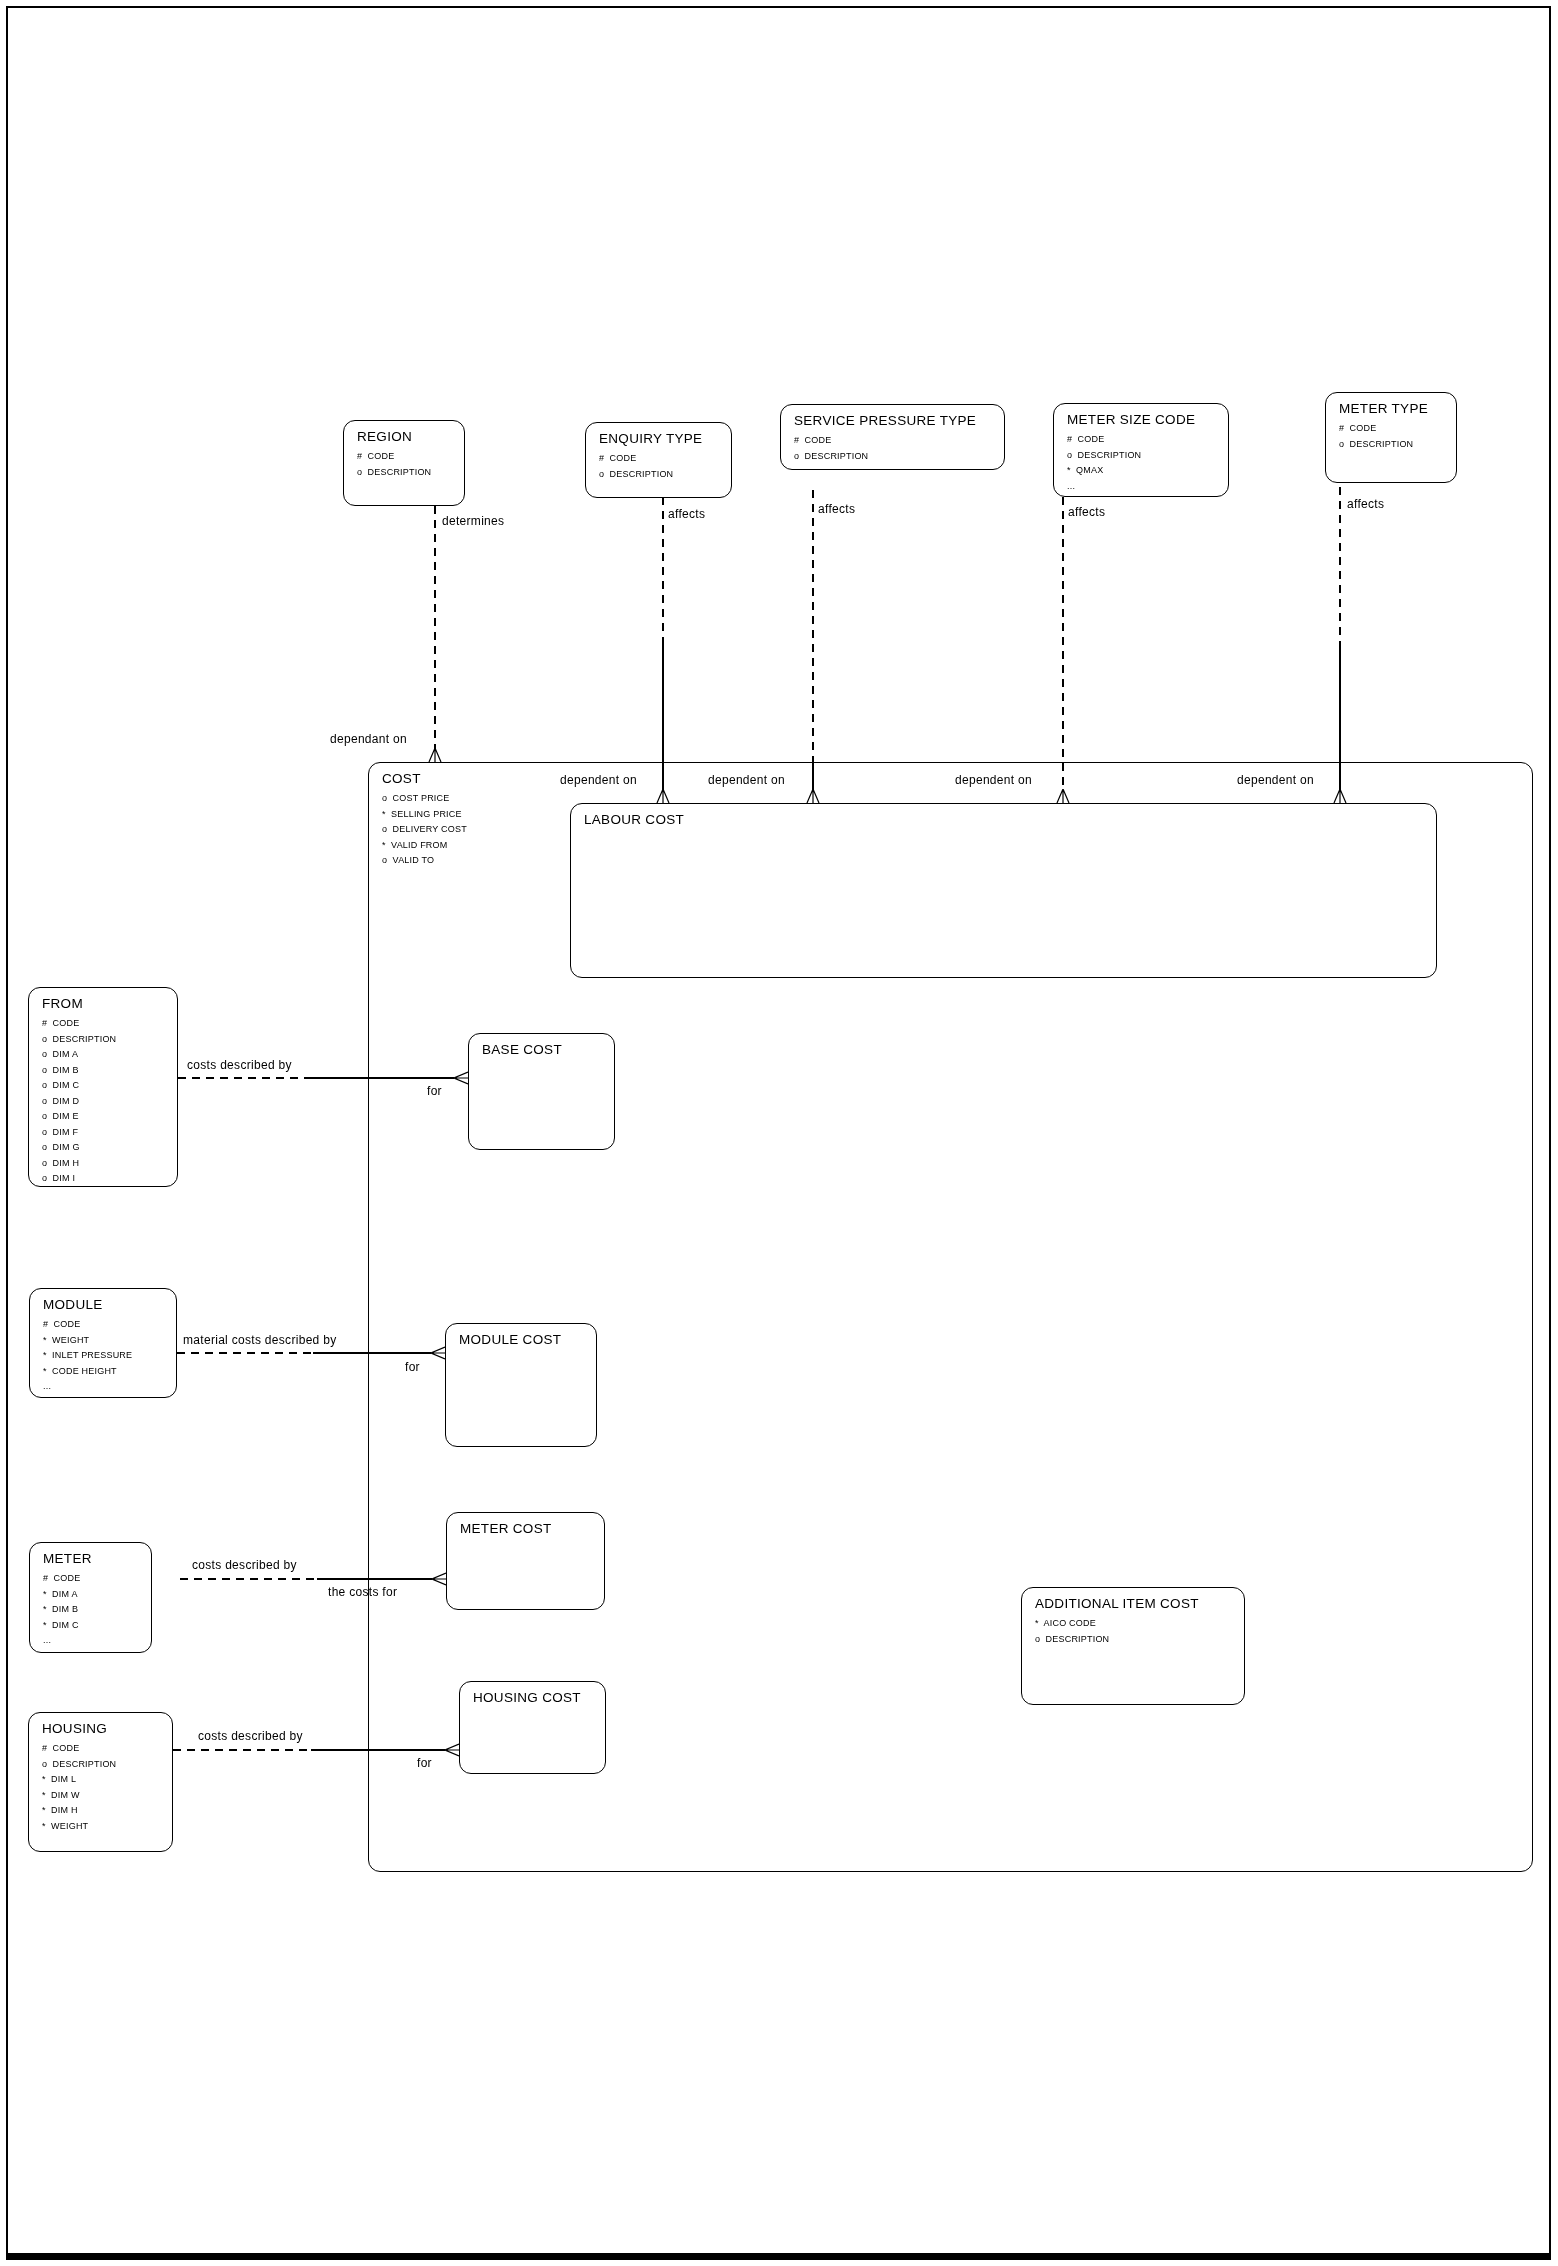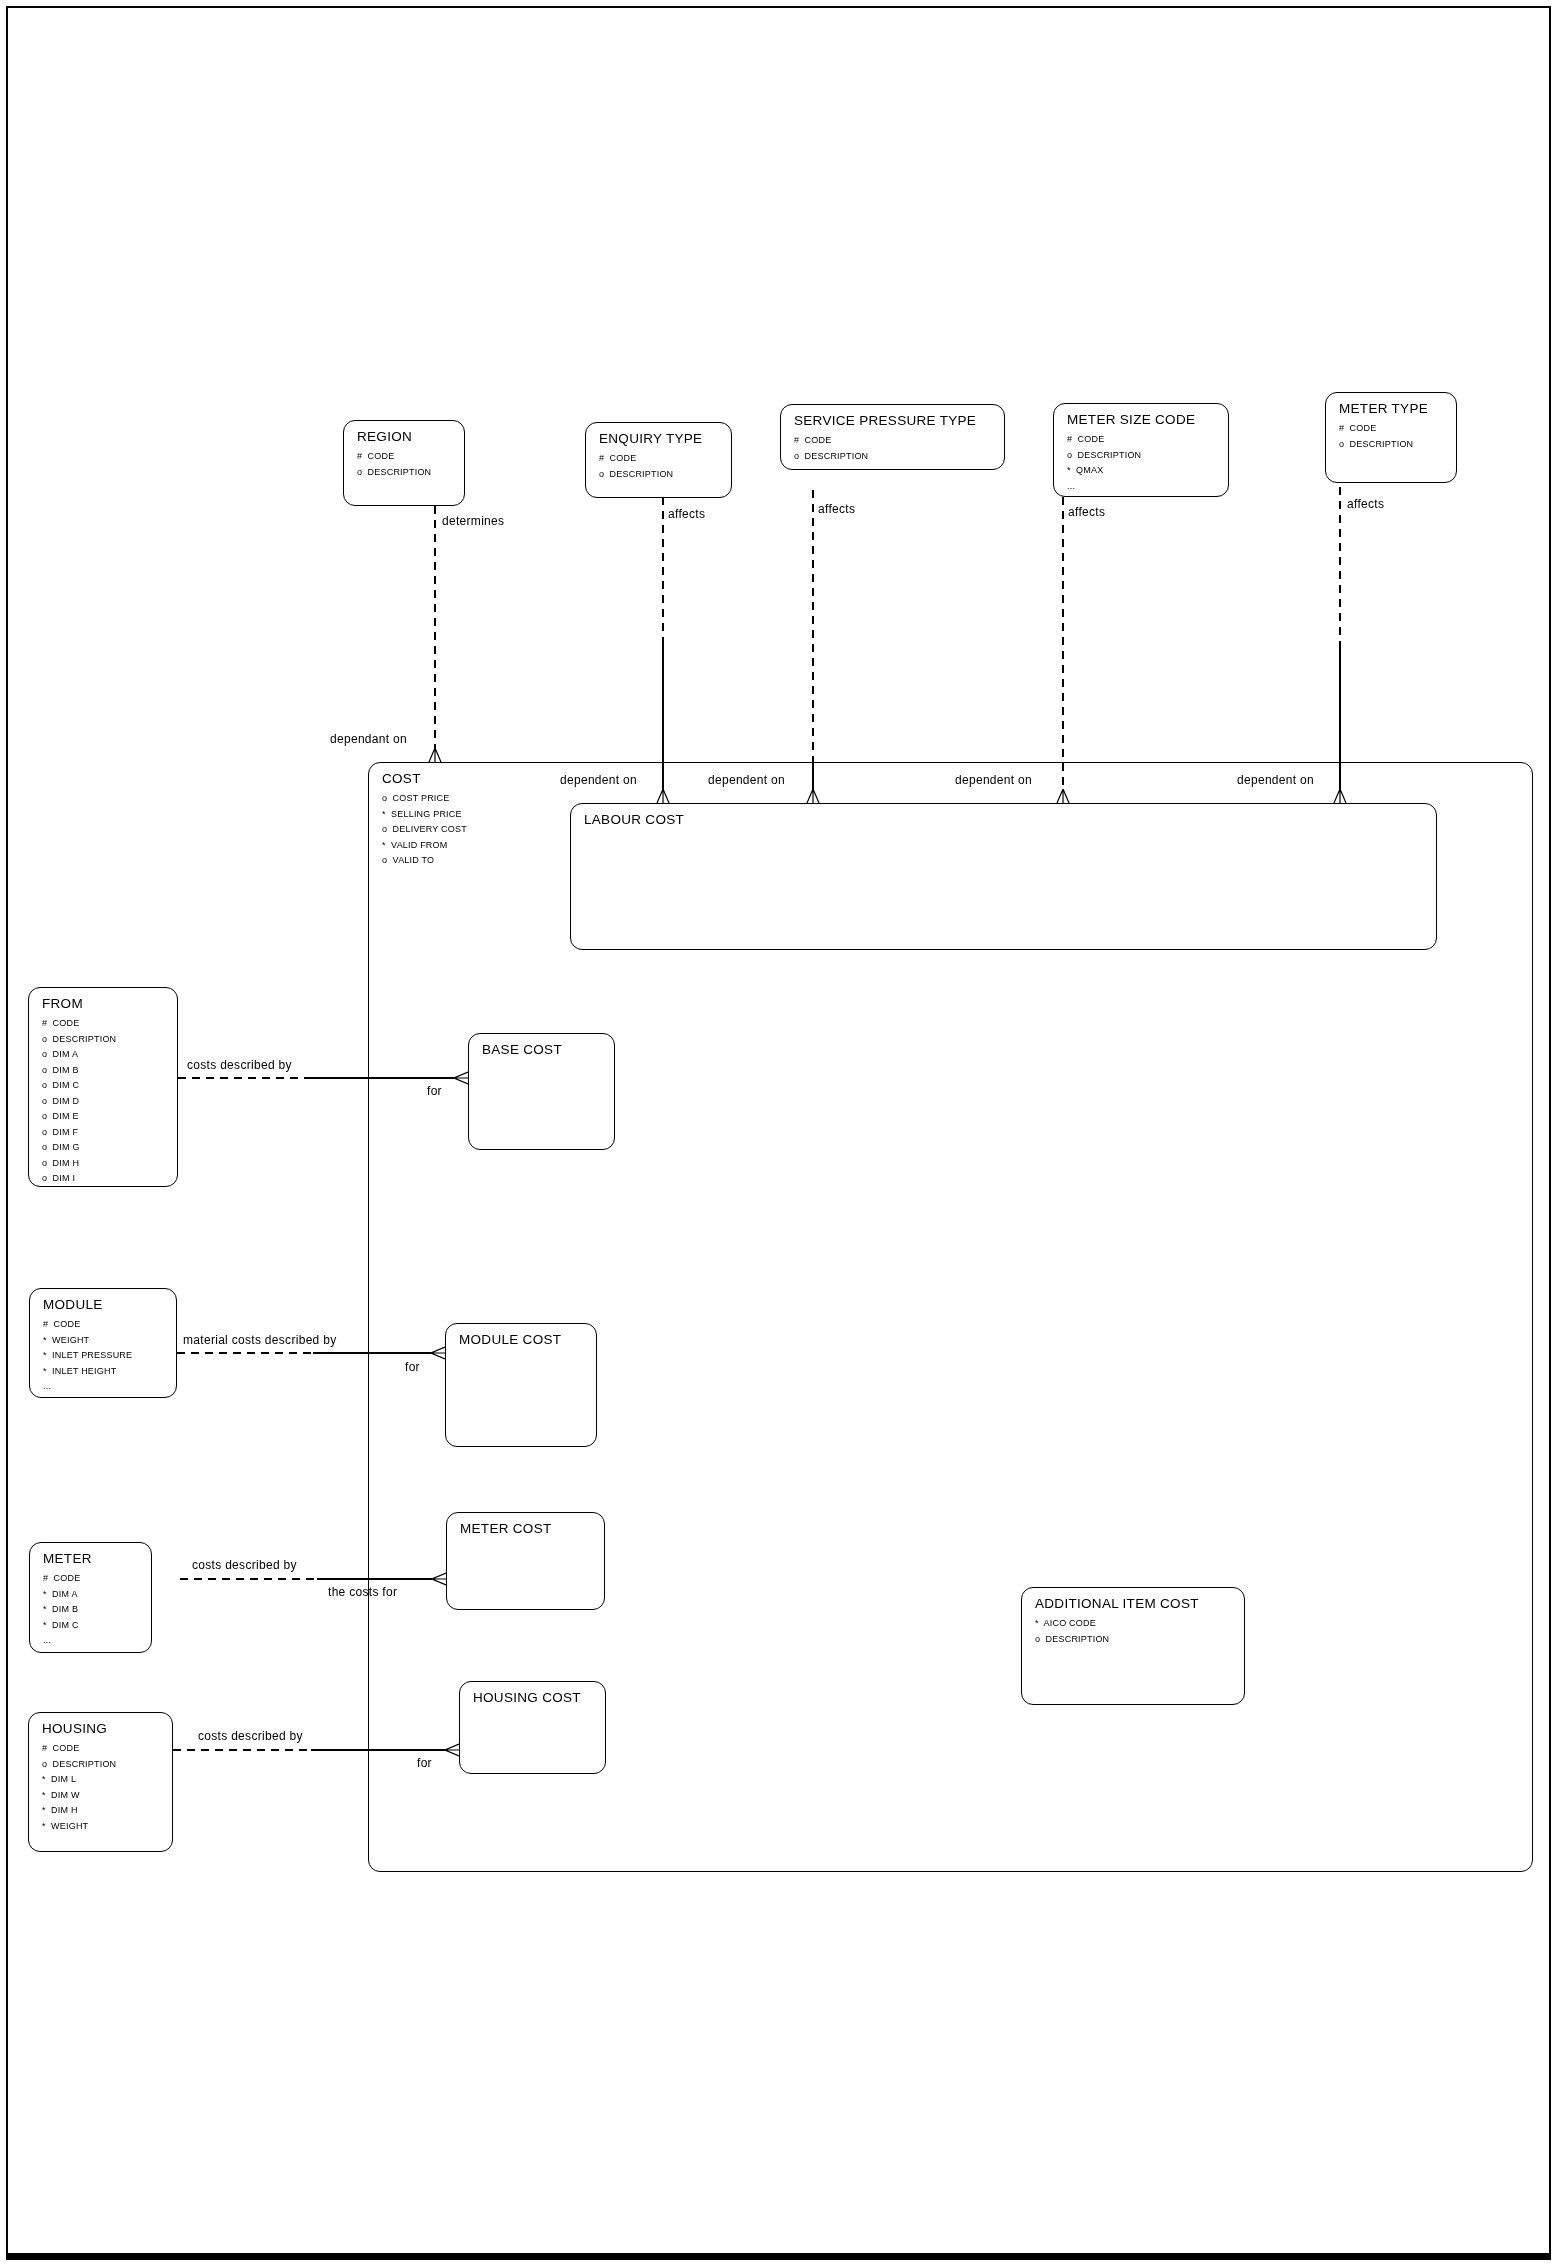--- a/index.html
+++ b/index.html
@@ -37,21 +37,21 @@
     <div class="etitle">COST</div>
     <div>
         <div class="attr">o  COST PRICE</div>
         <div class="attr">*  SELLING PRICE</div>
         <div class="attr">o  DELIVERY COST</div>
         <div class="attr">*  VALID FROM</div>
         <div class="attr">o  VALID TO</div>
       </div>
   </div>
 
-  <div class="entity" style="left:570px;top:803px;width:867px;height:147px">
+  <div class="entity" style="left:570px;top:803px;width:867px;height:175px">
     <div class="etitle">LABOUR COST</div>
   </div>
 
   <div class="entity" style="left:343px;top:420px;width:122px;height:86px">
     <div class="etitle">REGION</div>
     <div>
         <div class="attr">#  CODE</div>
         <div class="attr">o  DESCRIPTION</div>
       </div>
   </div>
@@ -106,21 +106,21 @@
         <div class="attr">o  DIM I</div>
       </div>
   </div>
 
   <div class="entity" style="left:29px;top:1288px;width:148px;height:110px">
     <div class="etitle">MODULE</div>
     <div>
         <div class="attr">#  CODE</div>
         <div class="attr">*  WEIGHT</div>
         <div class="attr">*  INLET PRESSURE</div>
-        <div class="attr">*  INLET HEIGHT</div>
+        <div class="attr">*  CODE HEIGHT</div>
         <div class="attr">...</div>
       </div>
   </div>
 
   <div class="entity" style="left:29px;top:1542px;width:123px;height:111px">
     <div class="etitle">METER</div>
     <div>
         <div class="attr">#  CODE</div>
         <div class="attr">*  DIM A</div>
         <div class="attr">*  DIM B</div>

